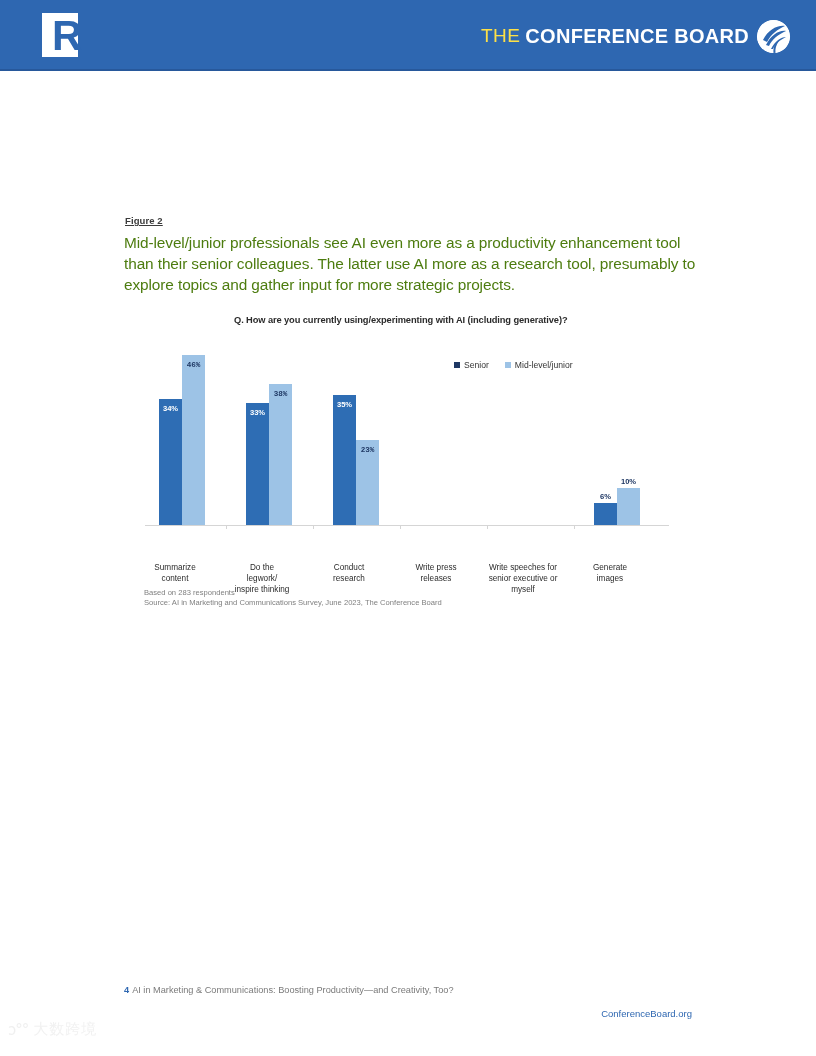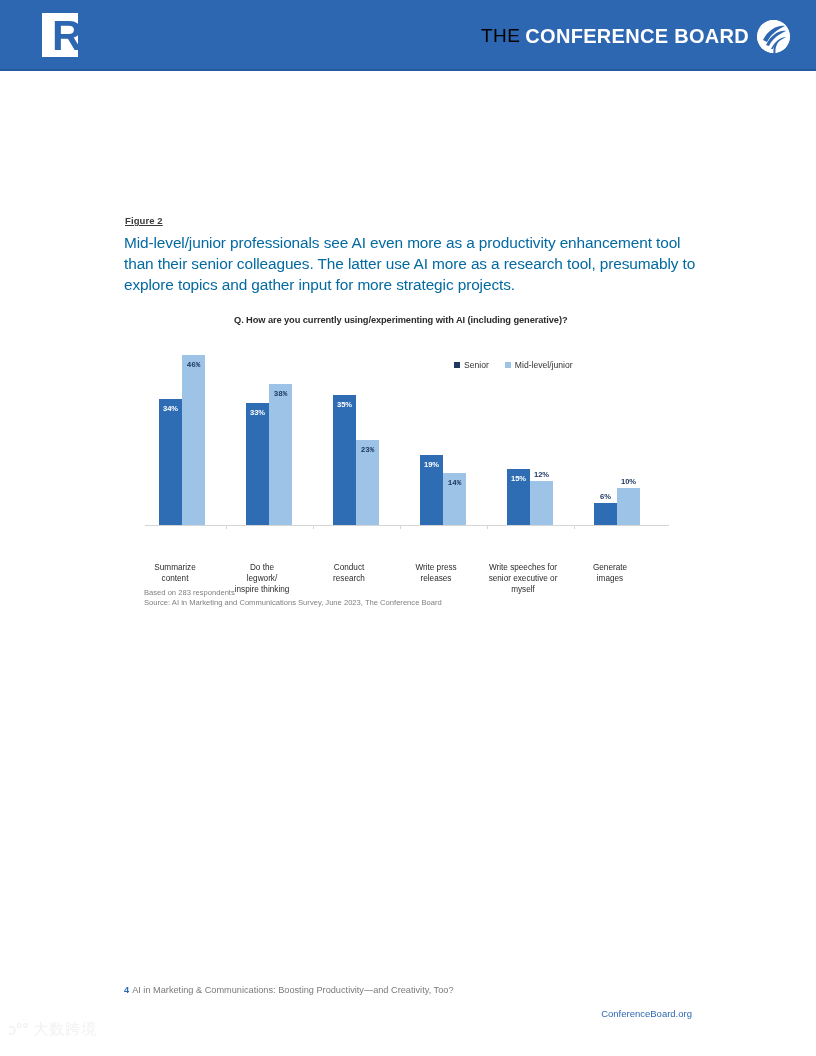--- a/index.html
+++ b/index.html
@@ -66,21 +66,21 @@
     position: absolute;
     right: 26px; top: 19px;
     display: flex;
     align-items: center;
     height: 34px;
   }
   .tcb-the {
     font-family: "Liberation Sans", sans-serif;
     font-size: 19px;
     font-weight: normal;
-    color: #000000;
+    color: #fde047;
     letter-spacing: 0.4px;
     margin-right: 5px;
   }
   .tcb-name {
     font-family: "Liberation Sans", sans-serif;
     font-size: 20px;
     font-weight: bold;
     color: #ffffff;
     letter-spacing: 0.3px;
     margin-right: 8px;
@@ -103,21 +103,21 @@
     color: #3b3b3b;
     letter-spacing: 0.1px;
     text-decoration: underline;
   }
   .figure-title {
     position: absolute;
     left: 124px; top: 232px;
     width: 580px;
     font-size: 15.4px;
     line-height: 21px;
-    color: #0369a1;
+    color: #4d7c0f;
     letter-spacing: -0.1px;
   }
 
   
   .chart-area {
     position: absolute;
     left: 124px; top: 310px;
     width: 560px;
     height: 300px;
   }
@@ -328,36 +328,24 @@
         <div class="bar senior" style="height: 130px;"></div>
         <div class="bar-value inside-dark" style="left: 14px; bottom: 116px;">35%</div>
         <div class="bar mid" style="height: 85px;"></div>
         <div class="bar-value inside-light" style="left: 37px; bottom: 71px; margin-top: 12px;">23%</div>
       </div>
       <div class="axis-tick" style="left: 168px;"></div>
       <div class="cat-label" style="left: 163px; width: 82px;">
         <div>Conduct</div>
         <div>research</div>
       </div>
-      <div class="bar-group" style="left: 261px; width: 87px;">
-        <div class="bar senior" style="height: 70px;"></div>
-        <div class="bar-value inside-dark" style="left: 14px; bottom: 56px;">19%</div>
-        <div class="bar mid" style="height: 52px;"></div>
-        <div class="bar-value inside-light" style="left: 37px; bottom: 38px;">14%</div>
-      </div>
       <div class="axis-tick" style="left: 255px;"></div>
       <div class="cat-label" style="left: 250px; width: 82px;">
         <div>Write press</div>
         <div>releases</div>
-      </div>
-      <div class="bar-group" style="left: 348px; width: 87px;">
-        <div class="bar senior" style="height: 56px;"></div>
-        <div class="bar-value inside-dark" style="left: 14px; bottom: 42px;">15%</div>
-        <div class="bar mid" style="height: 44px;"></div>
-        <div class="bar-value above" style="left: 37px; bottom: 46px;">12%</div>
       </div>
       <div class="axis-tick" style="left: 342px;"></div>
       <div class="cat-label" style="left: 337px; width: 82px;">
         <div>Write speeches for</div>
         <div>senior executive or</div>
         <div>myself</div>
       </div>
       <div class="bar-group" style="left: 435px; width: 87px;">
         <div class="bar senior" style="height: 22px;"></div>
         <div class="bar-value above" style="left: 14px; bottom: 24px;">6%</div>

